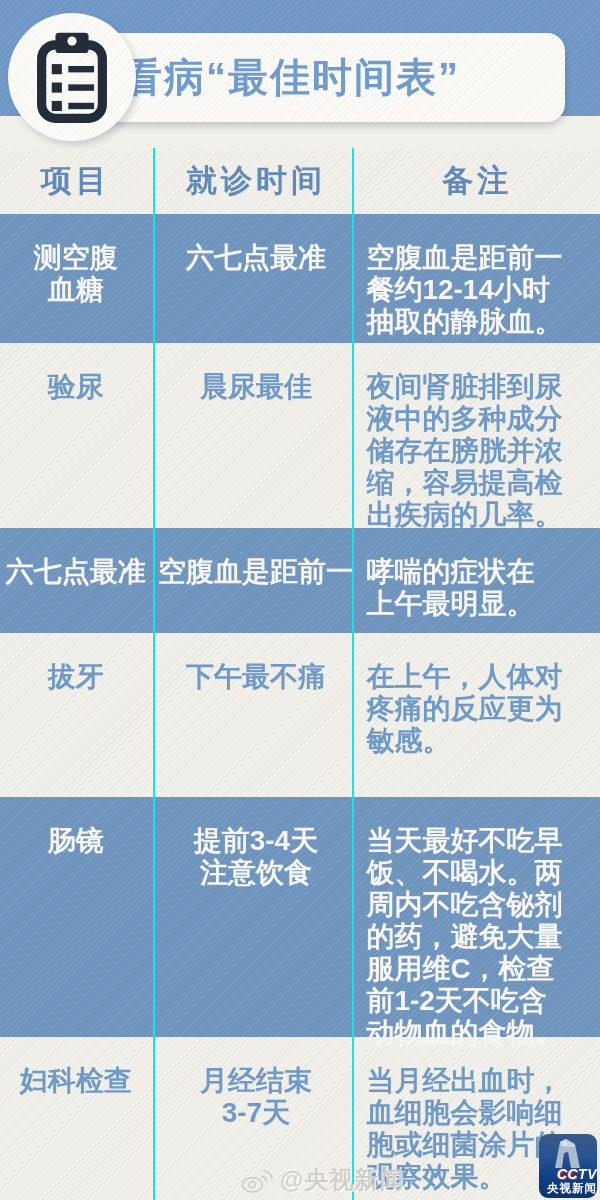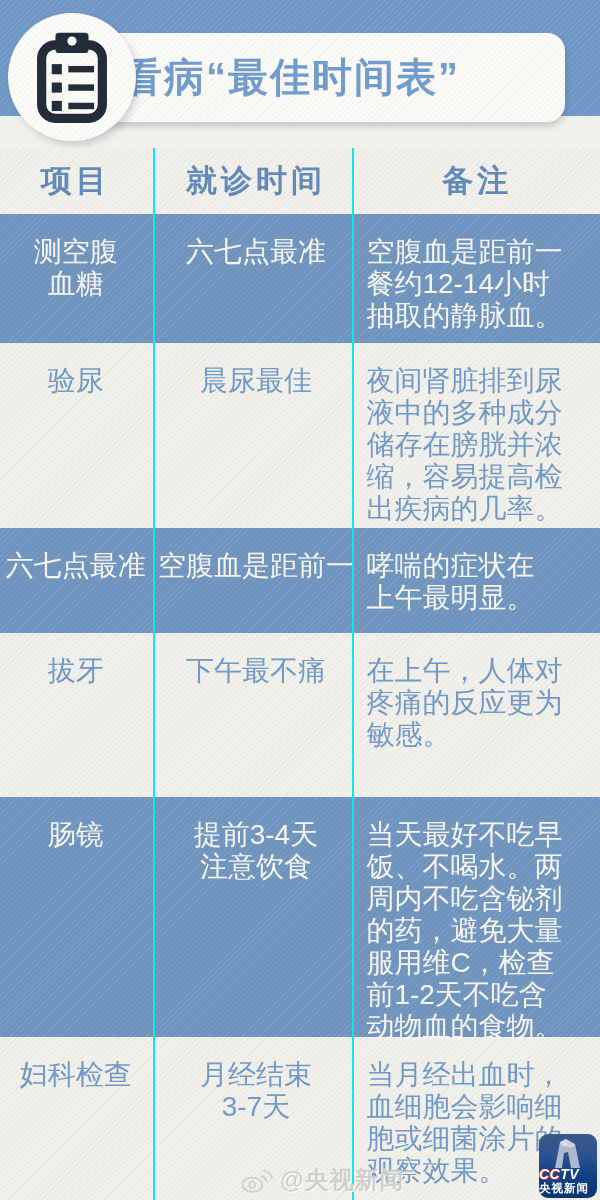--- a/index.html
+++ b/index.html
@@ -41,42 +41,42 @@
       rgba(90,90,90,0.05) 0px, rgba(90,90,90,0.05) 1px,
       transparent 1px, transparent 4px);
     box-shadow:3px 4px 7px rgba(25,45,75,0.18);
     display:flex;align-items:center;justify-content:center;}
   
   .table{position:absolute;left:0;top:148px;width:600px;}
   .row{display:flex;box-sizing:border-box;width:600px;justify-content:flex-end;}
   .hdr{height:66px;align-items:center;
     font-family:"Liberation Serif","DejaVu Serif",serif;
     font-size:31px;font-weight:bold;color:#6189b9;letter-spacing:4px;}
-  .body-row{padding-top:22px;font-size:28px;font-weight:normal;line-height:32px;}
+  .body-row{padding-top:28px;font-size:28px;font-weight:bold;line-height:32px;}
   .row-blue{color:#f6f5f1;}
   .row-cream{color:#6f99c6;}
   .c1{width:153px;text-align:center;box-sizing:border-box;}
   .c2{width:199px;text-align:center;box-sizing:border-box;margin-left:6px;}
   .c3{width:248px;text-align:left;box-sizing:border-box;padding-left:12px;padding-right:4px;}
   .cell{white-space:pre-line;}
   .h-r1{height:129px;} .h-r2{height:185px;} .h-r3{height:105px;}
   .h-r4{height:164px;} .h-r5{height:240px;} .h-r6{height:197px;border-radius:6px;}
   
   .divider{position:absolute;top:148px;bottom:0;width:2px;background:#0fe6e9;}
   .div-1{left:153px;} .div-2{left:352px;}
   
   .watermark{position:absolute;left:240px;top:1164px;display:flex;align-items:center;gap:6px;
     color:#cfceca;opacity:0.95;}
   .watermark-text{font-size:24px;font-weight:bold;letter-spacing:1px;
     text-shadow:1px 1px 0 rgba(255,255,255,0.9);}
   
   .cctv-logo{position:absolute;left:539px;top:1134px;width:58px;height:64px;border-radius:9px;
     overflow:hidden;box-sizing:border-box;
     background:linear-gradient(180deg,#3a5a85 0%,#2b5291 35%,#0e4187 65%,#0a346d 100%);
-    display:flex;flex-direction:column;align-items:flex-start;justify-content:flex-end;
+    display:flex;flex-direction:column;align-items:flex-end;justify-content:flex-end;
     padding-bottom:3px;}
   .logo-building{position:absolute;left:0;top:0;width:58px;height:34px;}
   .cctv-wordmark{position:relative;font-size:14px;font-weight:900;color:#ffffff;
     letter-spacing:0.5px;line-height:15px;font-style:italic;}
   .cctv-wordmark .cc{text-shadow:0 0 1px #d23a2e,1px 1px 0 #d23a2e,-1px 0 0 #d23a2e;}
   .cctv-logo-name{position:relative;font-size:11.5px;font-weight:bold;color:#ffffff;
     letter-spacing:1px;line-height:13px;white-space:nowrap;}
 </style>
 </head>
 <body>

